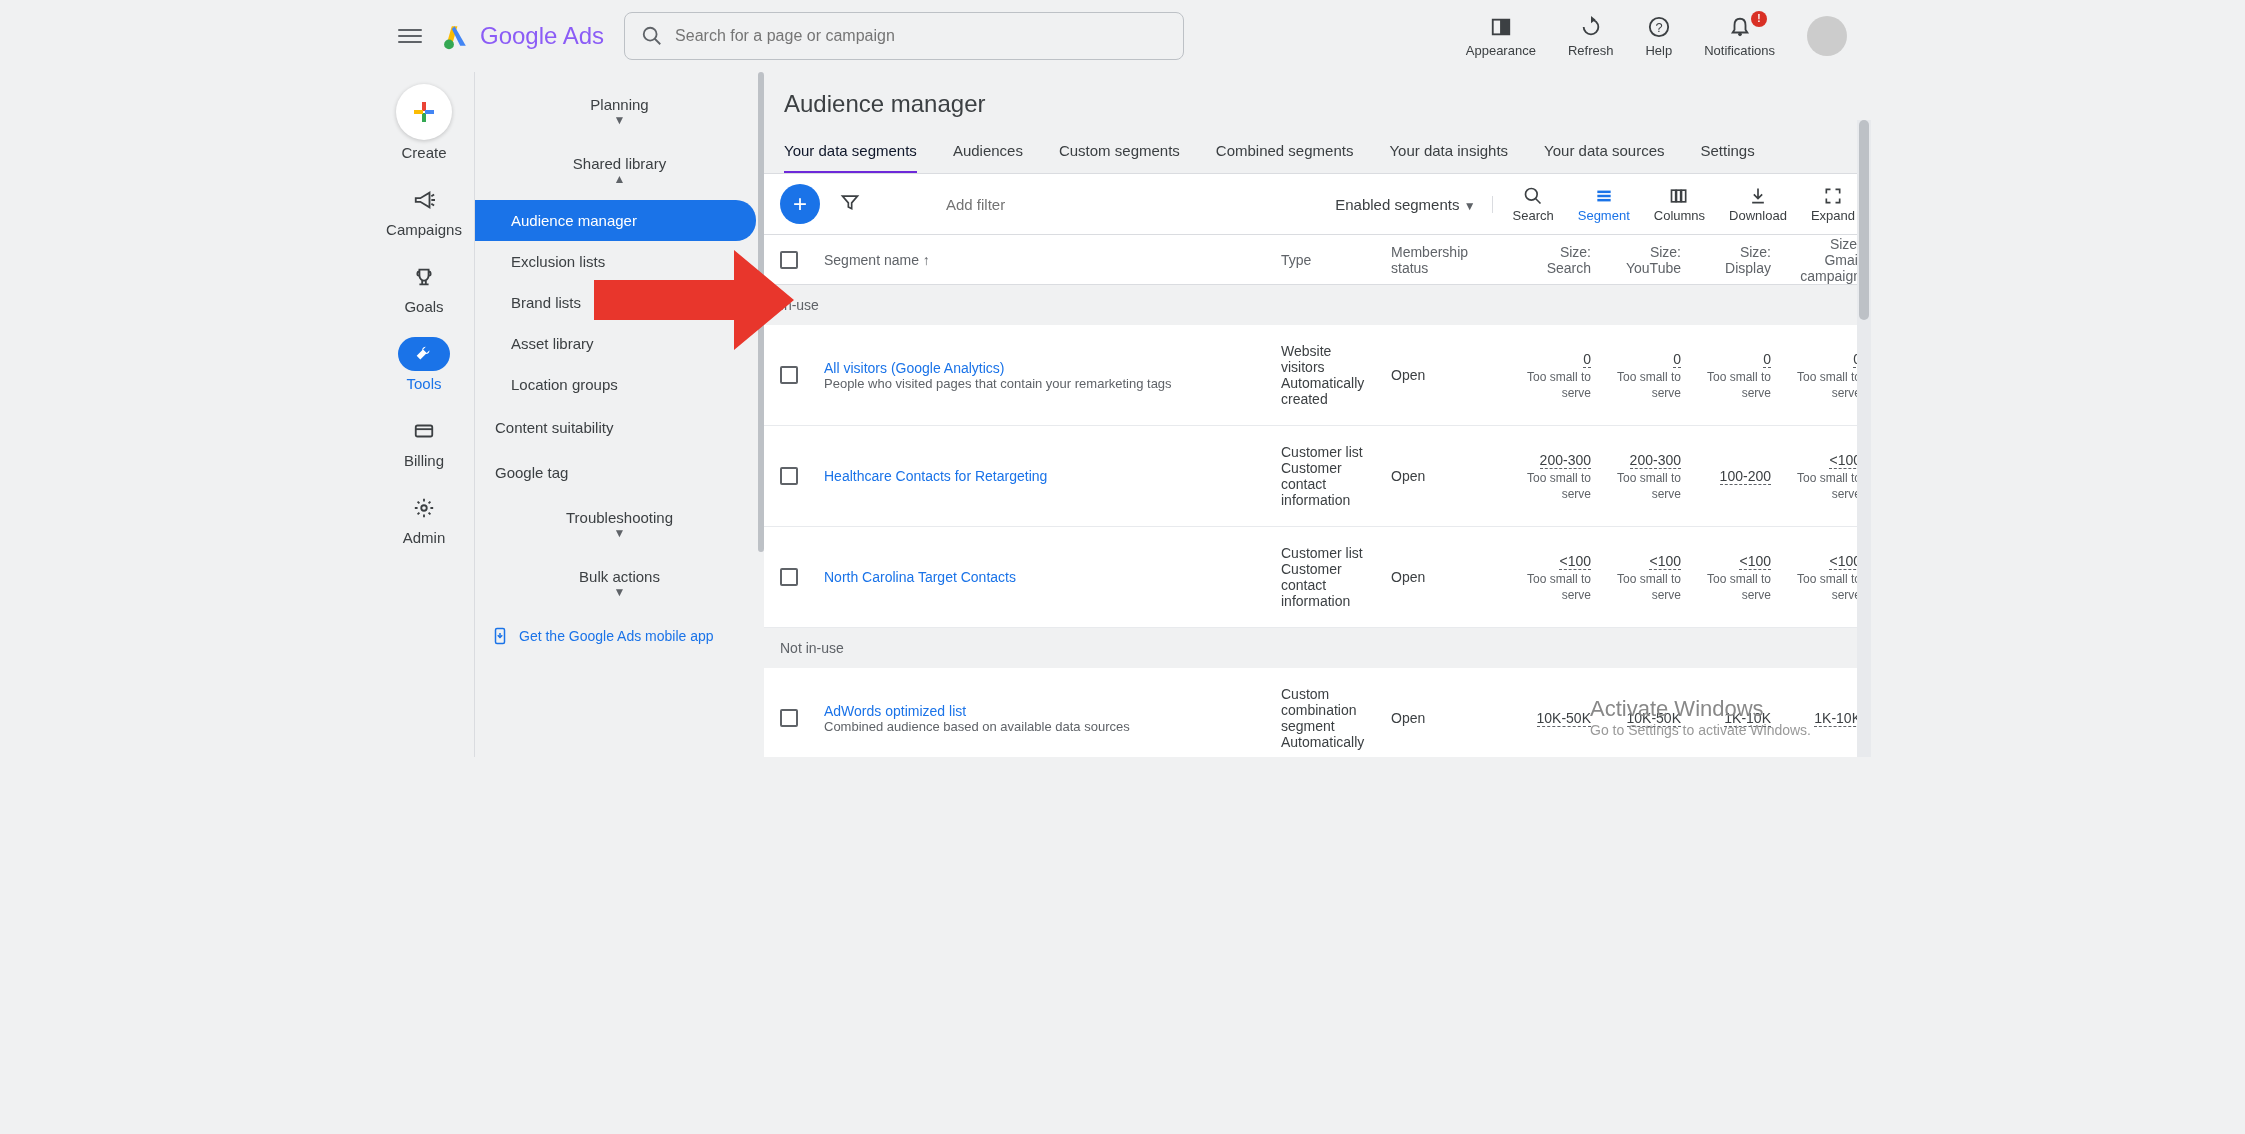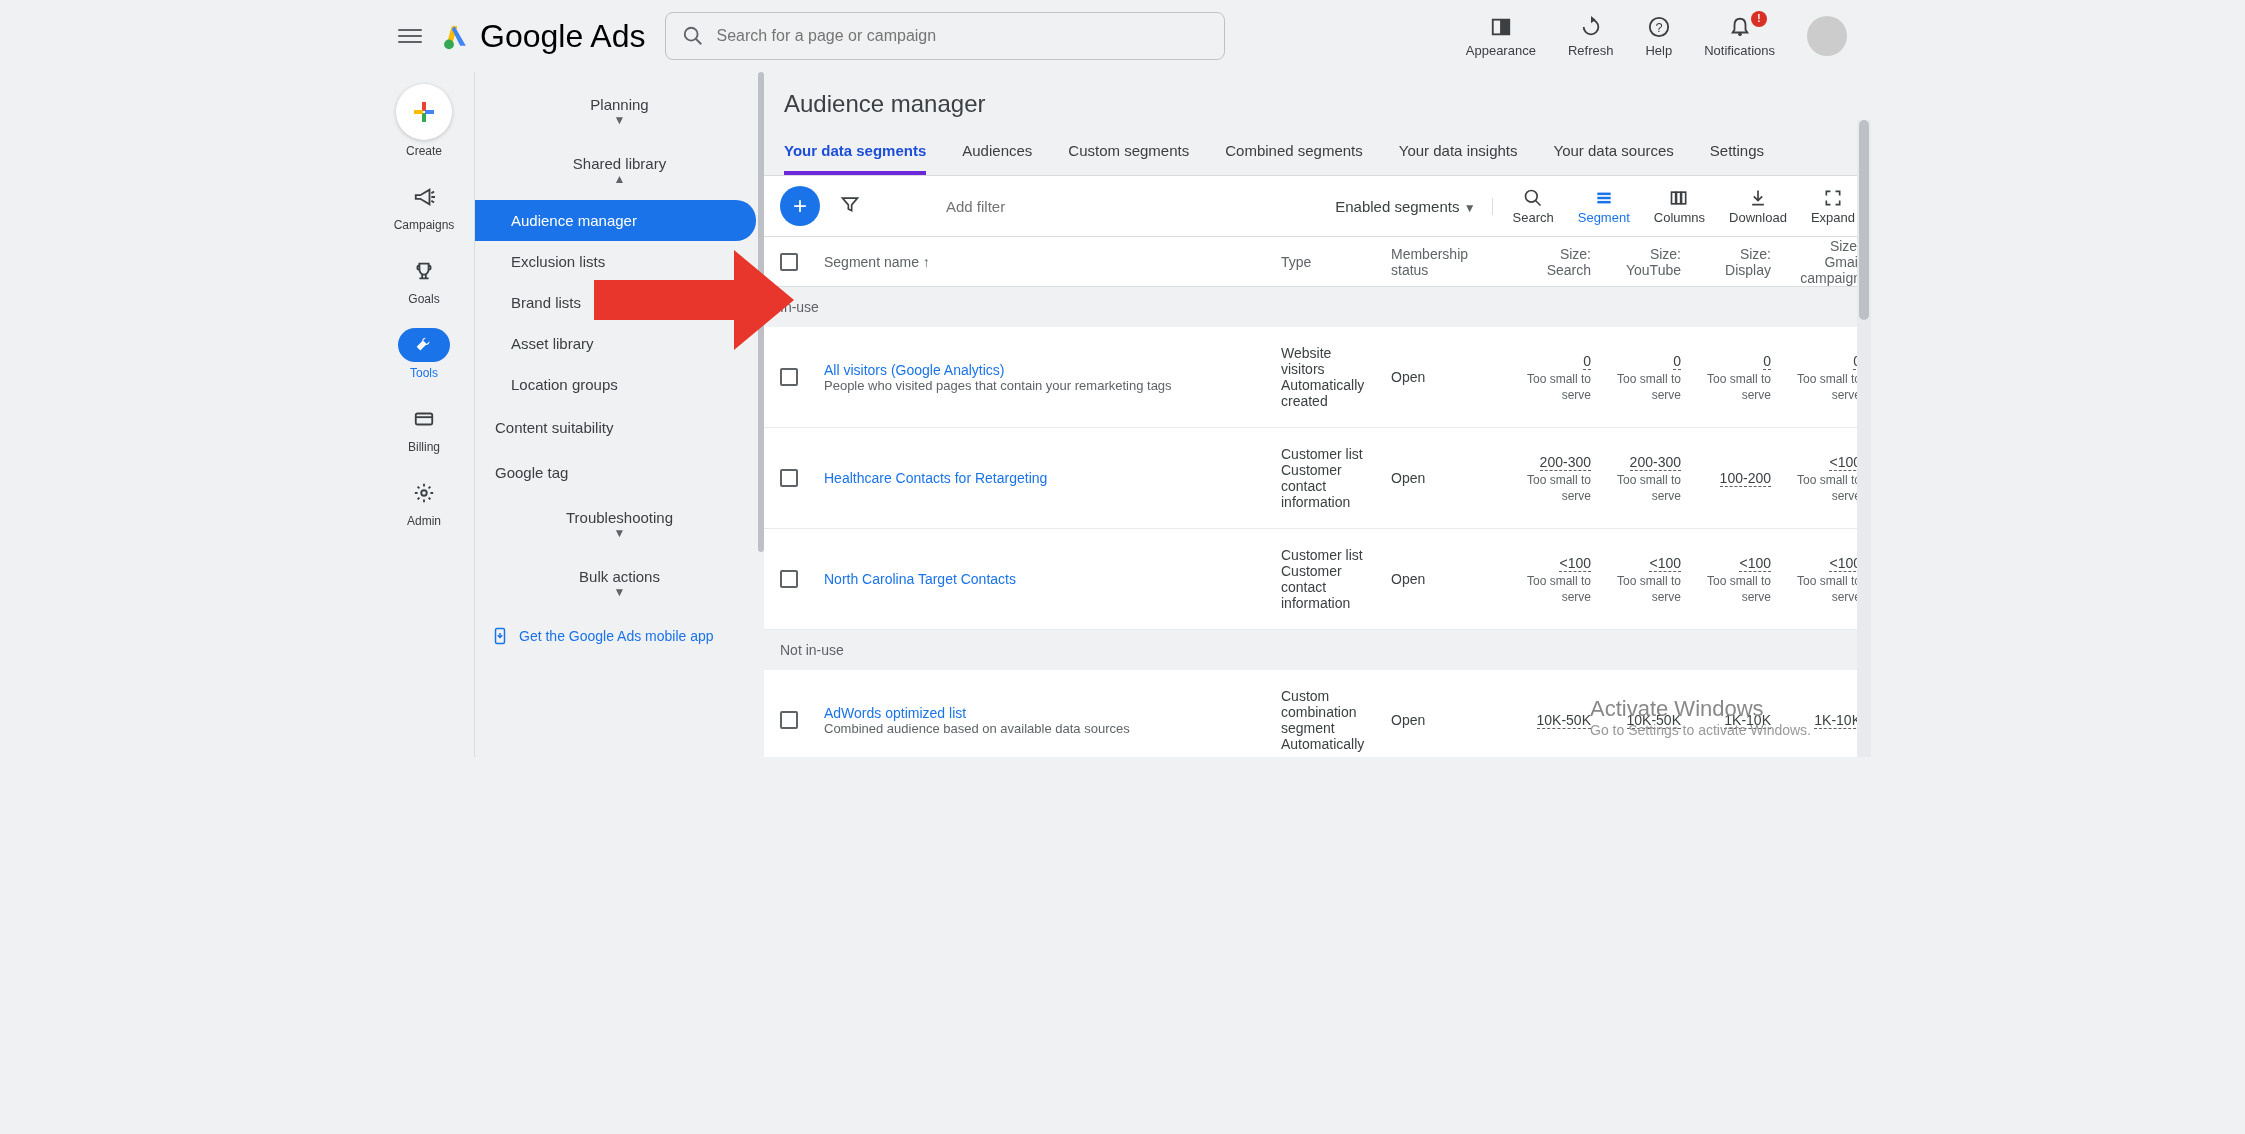--- a/index.html
+++ b/index.html
@@ -5,55 +5,55 @@
 * { box-sizing: border-box; margin: 0; padding: 0; }
 body { font-family: Arial, sans-serif; background: #f0f1f2; color: #3c4043; font-size: 14px; overflow: hidden; }
 .app { display: flex; flex-direction: column; height: 757px; width: 1497px; margin: 0 auto; background: #f0f1f2; position: relative; }
 
 
 .header { display: flex; align-items: center; padding: 8px 24px; height: 72px; gap: 20px; }
 .menu-btn { width: 24px; height: 24px; display: flex; flex-direction: column; justify-content: center; gap: 4px; cursor: pointer; }
 .menu-btn span { height: 2px; background: #5f6368; border-radius: 1px; }
 .logo-wrap { display: flex; align-items: center; gap: 10px; }
 .logo-a { width: 28px; height: 28px; }
-.logo-text { font-size: 32px; color: #000000; }
+.logo-text { font-size: 24px; color: #8b5cf6; }
 .logo-text b { font-weight: 500; }
 .search-box { display: flex; align-items: center; border: 1px solid #bdc1c6; border-radius: 8px; height: 48px; width: 560px; padding: 0 16px; gap: 12px; background: #fff0; }
 .search-box input { border: none; outline: none; font-size: 16px; background: transparent; flex: 1; color: #a21caf; }
 .header-spacer { flex: 1; }
 .header-actions { display: flex; gap: 32px; align-items: center; }
 .hact { display: flex; flex-direction: column; align-items: center; gap: 4px; cursor: pointer; color: #3c4043; font-size: 13px; position: relative; }
 .hact .icn { width: 24px; height: 24px; display: flex; align-items: center; justify-content: center; }
 .badge { position: absolute; top: -4px; right: 8px; width: 16px; height: 16px; background: #d93025; border-radius: 50%; color: #fff; font-size: 10px; display: flex; align-items: center; justify-content: center; font-weight: bold; }
 .avatar { width: 40px; height: 40px; border-radius: 50%; background: #ccc; }
 
 
 .body { display: flex; flex: 1; min-height: 0; }
 .leftnav { width: 100px; display: flex; flex-direction: column; align-items: center; padding-top: 12px; gap: 22px; }
-.leftnav .nav-item { display: flex; flex-direction: column; align-items: center; gap: 4px; cursor: pointer; color: #3c4043; font-size: 12px; }
+.leftnav .nav-item { display: flex; flex-direction: column; align-items: center; gap: 4px; cursor: pointer; color: #3c4043; font-size: 15px; }
 .leftnav .nav-item.create .circ { width: 56px; height: 56px; border-radius: 50%; background: #fff; box-shadow: 0 1px 4px rgba(0,0,0,0.2); display: flex; align-items: center; justify-content: center; font-size: 26px; }
 .leftnav .nav-item .pill { width: 52px; height: 34px; border-radius: 17px; display: flex; align-items: center; justify-content: center; }
 .leftnav .nav-item.active .pill { background: #1a73e8; color: #fff; }
 .leftnav .nav-item.active { color: #1a73e8; }
 
 
 .sidebar { width: 290px; border-left: 1px solid #dadce0; padding-top: 10px; position: relative; }
 .sidebar::after { content: ""; position: absolute; right: 0; top: 0; width: 6px; height: 480px; background: #bdc1c6; border-radius: 3px; }
 .side-group { padding: 14px 20px; display: flex; justify-content: space-between; align-items: center; cursor: pointer; font-size: 15px; color: #3c4043; flex-direction: column; }
 .side-sub { padding: 12px 20px 12px 36px; cursor: pointer; font-size: 15px; color: #3c4043; border-radius: 0 20px 20px 0; margin-right: 8px; }
 .side-sub.active { background: #1a73e8; color: #fff; }
 .side-plain { padding: 14px 20px; cursor: pointer; font-size: 15px; }
 .mobile-link { display: flex; align-items: center; gap: 10px; padding: 14px 16px; color: #1a73e8; font-size: 14px; cursor: pointer; }
 
 
 .main { flex: 1; background: #f0f1f2; display: flex; flex-direction: column; min-width: 0; position: relative; }
 .main h1 { font-size: 24px; font-weight: 400; padding: 18px 20px 12px; color: #3c4043; }
 .tabs { display: flex; gap: 36px; padding: 0 20px; border-bottom: 1px solid #dadce0; }
 .tab { padding: 12px 0; cursor: pointer; color: #3c4043; font-size: 15px; }
-.tab.active { color: #1d4ed8; border-bottom: 4px solid #6d28d9; font-weight: 700; }
+.tab.active { color: #0f172a; border-bottom: 2px solid #6d28d9; font-weight: 400; }
 
 .toolbar { display: flex; align-items: center; padding: 10px 16px; background: #fff; gap: 20px; border-bottom: 1px solid #dadce0; }
 .plus-btn { width: 40px; height: 40px; border-radius: 50%; background: #1a73e8; color: #fff; display: flex; align-items: center; justify-content: center; font-size: 24px; cursor: pointer; }
 .filter-icn { font-size: 18px; cursor: pointer; }
 .addfilter { color: #737373; font-size: 15px; margin-left: 66px; cursor: pointer; }
 .tb-spacer { flex: 1; }
 .enabled-dd { color: #3c4043; cursor: pointer; font-size: 15px; padding-right: 16px; border-right: 1px solid #dadce0; }
 .tb-actions { display: flex; gap: 24px; }
 .tb-act { display: flex; flex-direction: column; align-items: center; gap: 2px; cursor: pointer; font-size: 13px; color: #3c4043; }
 .tb-act.active { color: #1a73e8; }

